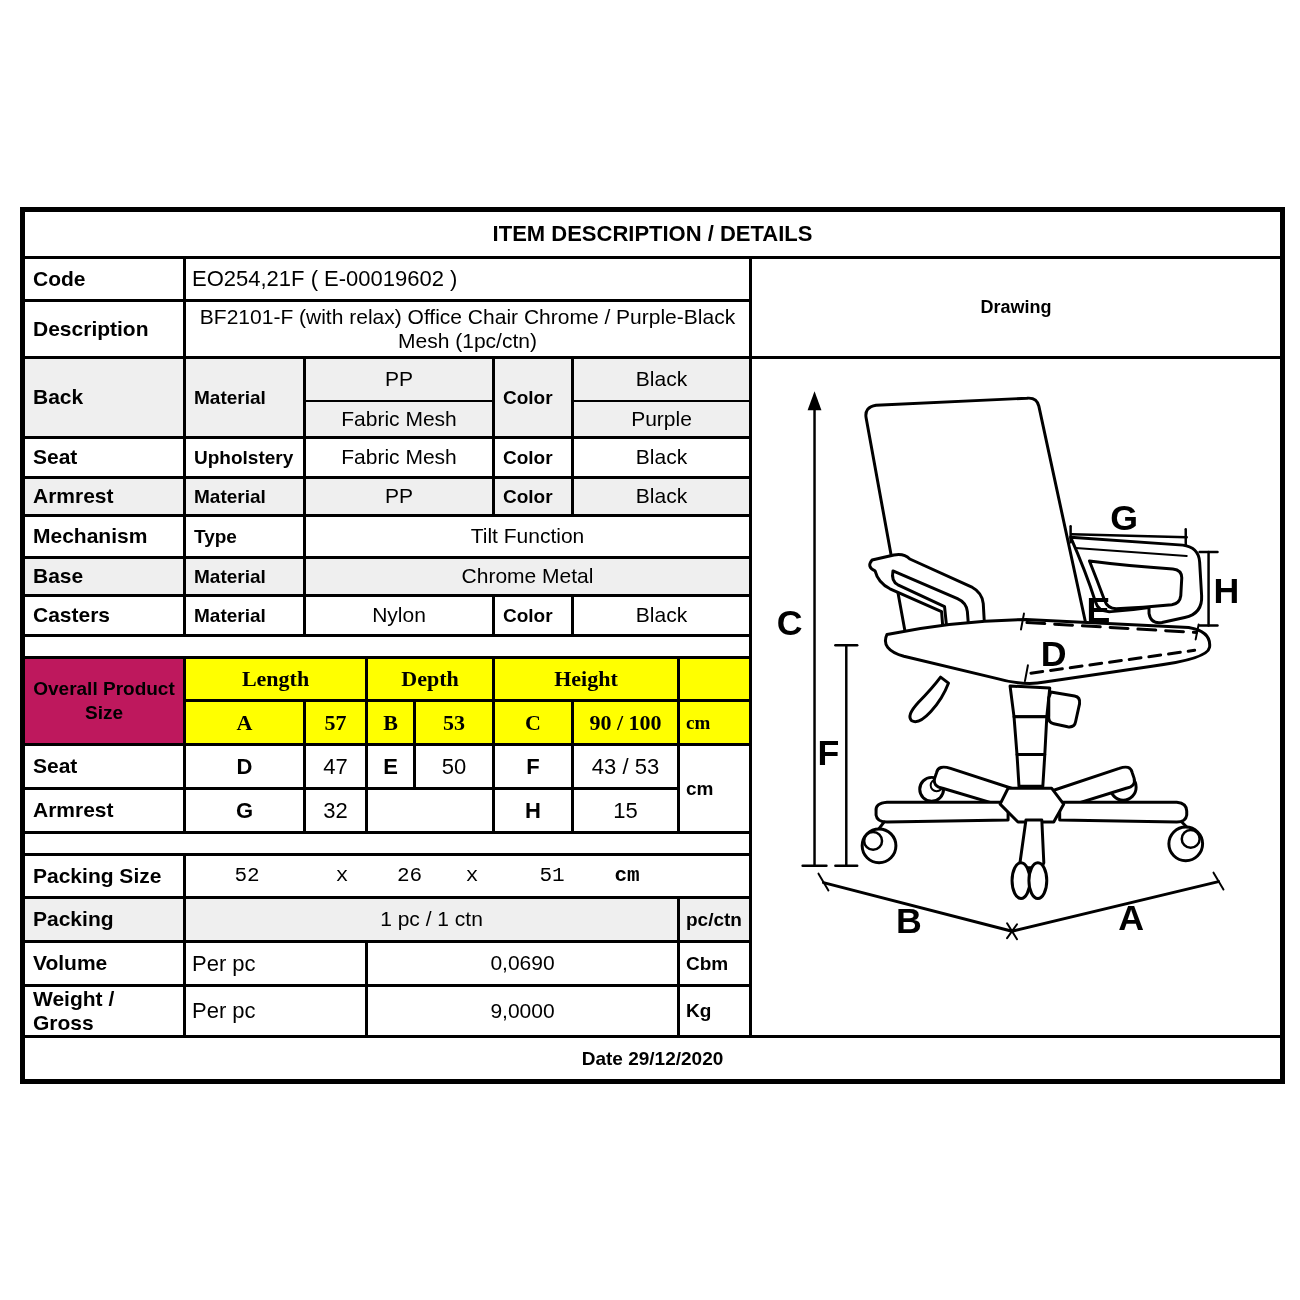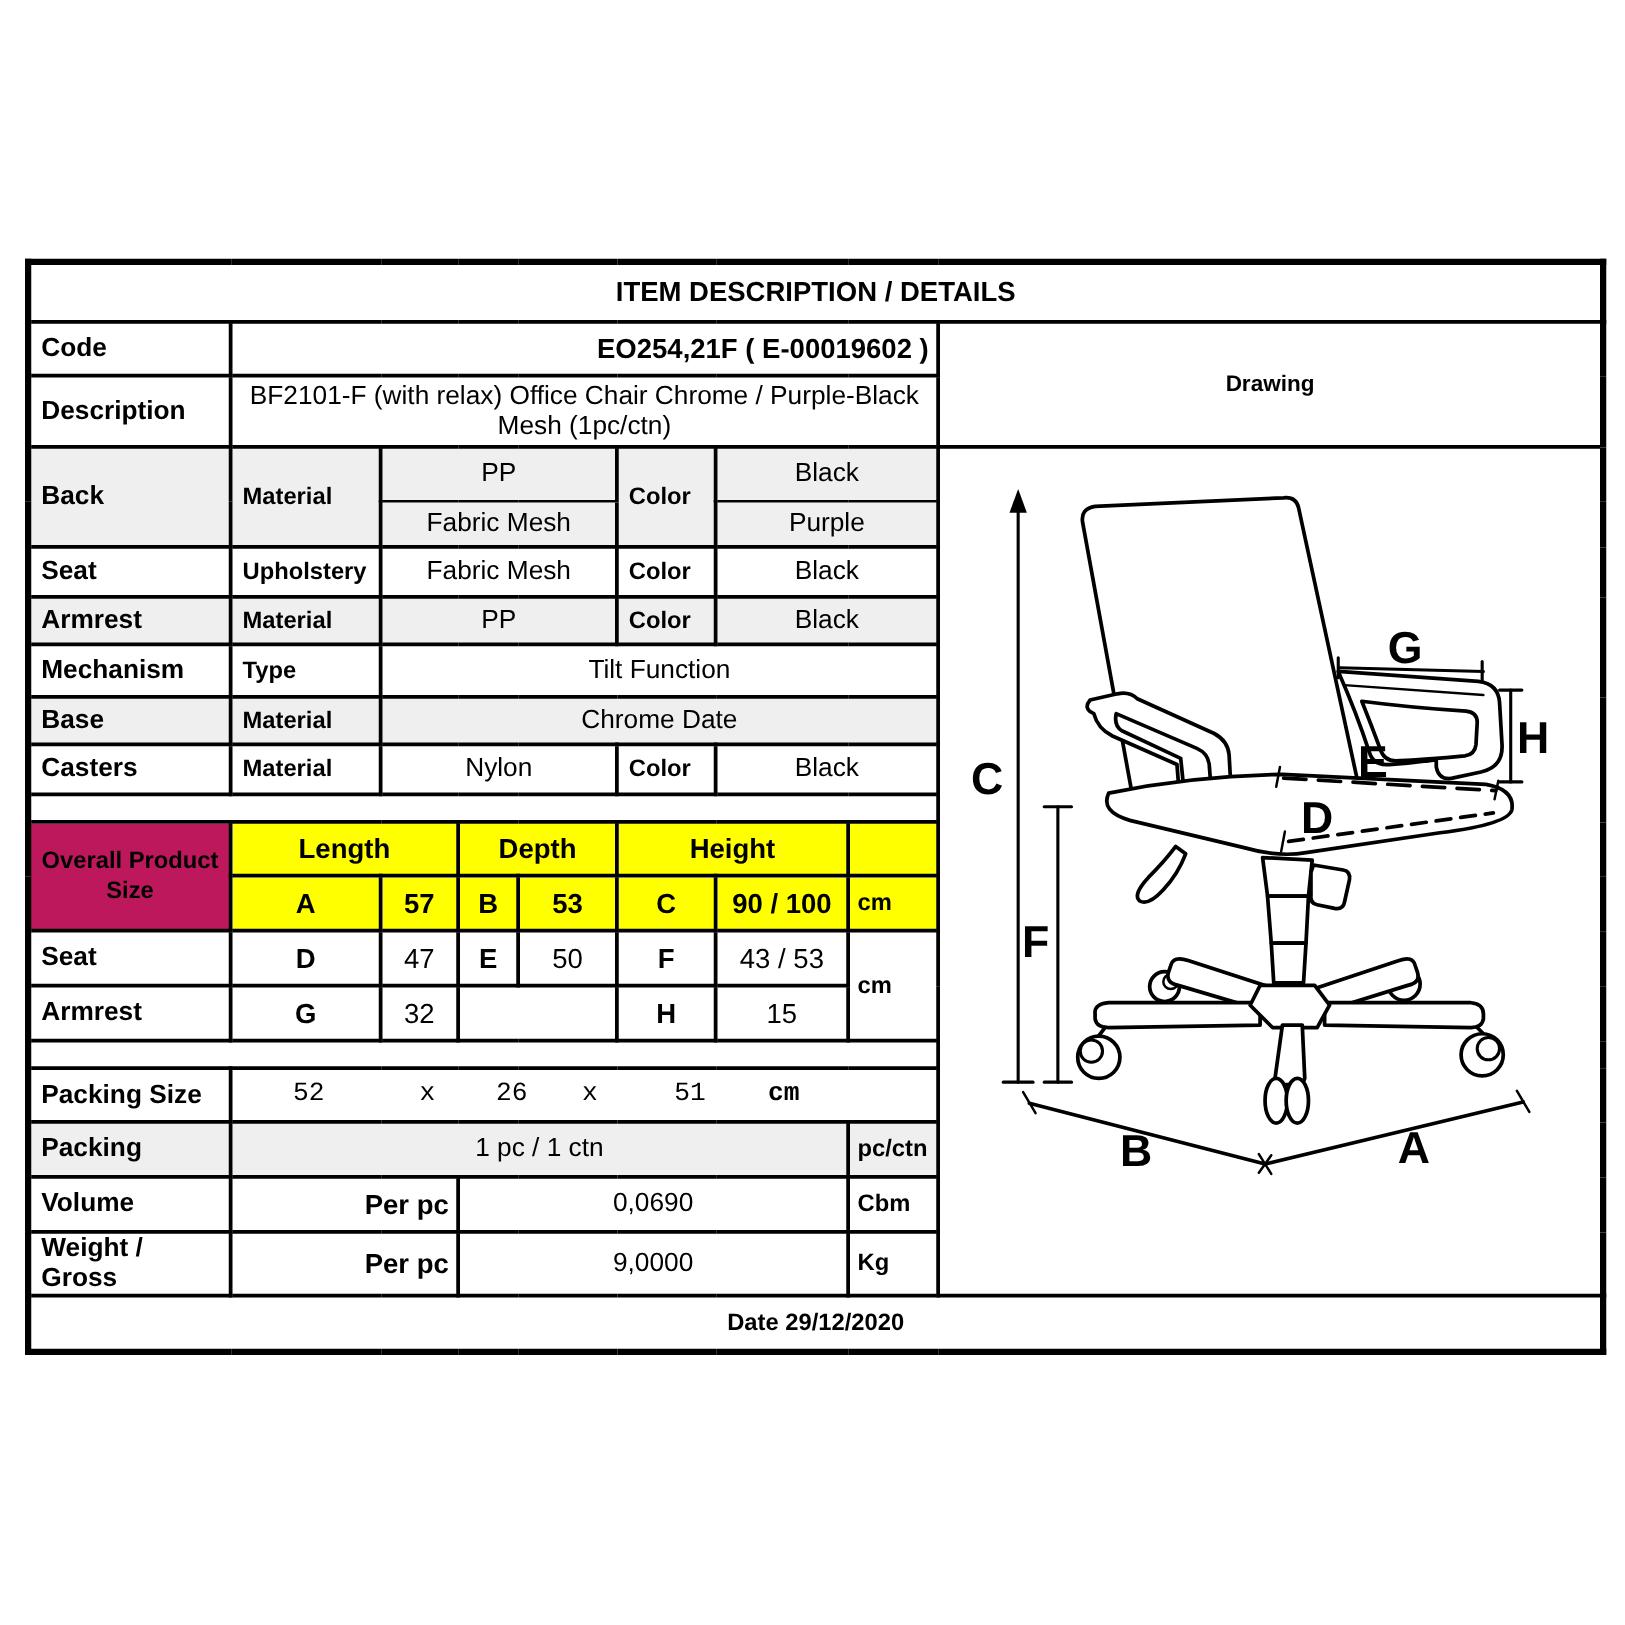--- a/index.html
+++ b/index.html
@@ -15,24 +15,24 @@
   }
   td {
     border:3px solid #000; padding:0 6px;
     overflow:hidden; vertical-align:middle;
     font-size:21px; line-height:1.15;
   }
   td.title-cell { font-weight:bold; font-size:22px; text-align:center; }
   td.lbl  { font-weight:bold; font-size:21px; text-align:left; padding-left:8px; }
   td.attr { font-weight:bold; font-size:19px; text-align:left; padding-left:8px; }
   td.val  { font-size:21px; text-align:center; font-weight:normal; }
-  td.bold-val { font-size:22px; font-weight:bold; text-align:right; }
+  td.bold-val { font-size:22px; font-weight:normal; text-align:left; }
   td.unit { font-weight:bold; font-size:19px; text-align:left; padding-left:6px; }
   td.shade { background:#efefef; }
-  td.yellow { background:#ffff00; }
+  td.yellow { background:#ffff00;font-family:Liberation Serif, serif; }
   td.key { font-weight:bold; font-size:22px; text-align:center; }
   td.num { font-size:22px; text-align:center; }
   td.overall {
     background:#be185d; font-weight:bold; font-size:19px;
     text-align:center; line-height:1.25;
   }
   td.sub-top { border-bottom-width:2px; }
   td.sub-bottom { border-top-width:2px; }
   td.date-cell { font-weight:bold; font-size:19px; text-align:center; }
   td.drawing-cell { padding:0; vertical-align:top; }
@@ -220,21 +220,21 @@
 
   <tr style="height:42px">
     <td class="lbl">Mechanism</td>
     <td class="attr">Type</td>
     <td class="val" colspan="6">Tilt Function</td>
   </tr>
 
   <tr style="height:38px">
     <td class="lbl shade">Base</td>
     <td class="attr shade">Material</td>
-    <td class="val shade" colspan="6">Chrome Date</td>
+    <td class="val shade" colspan="6">Chrome Metal</td>
   </tr>
 
   <tr style="height:40px">
     <td class="lbl">Casters</td>
     <td class="attr">Material</td>
     <td class="val" colspan="3">Nylon</td>
     <td class="attr">Color</td>
     <td class="val" colspan="2">Black</td>
   </tr>
 

